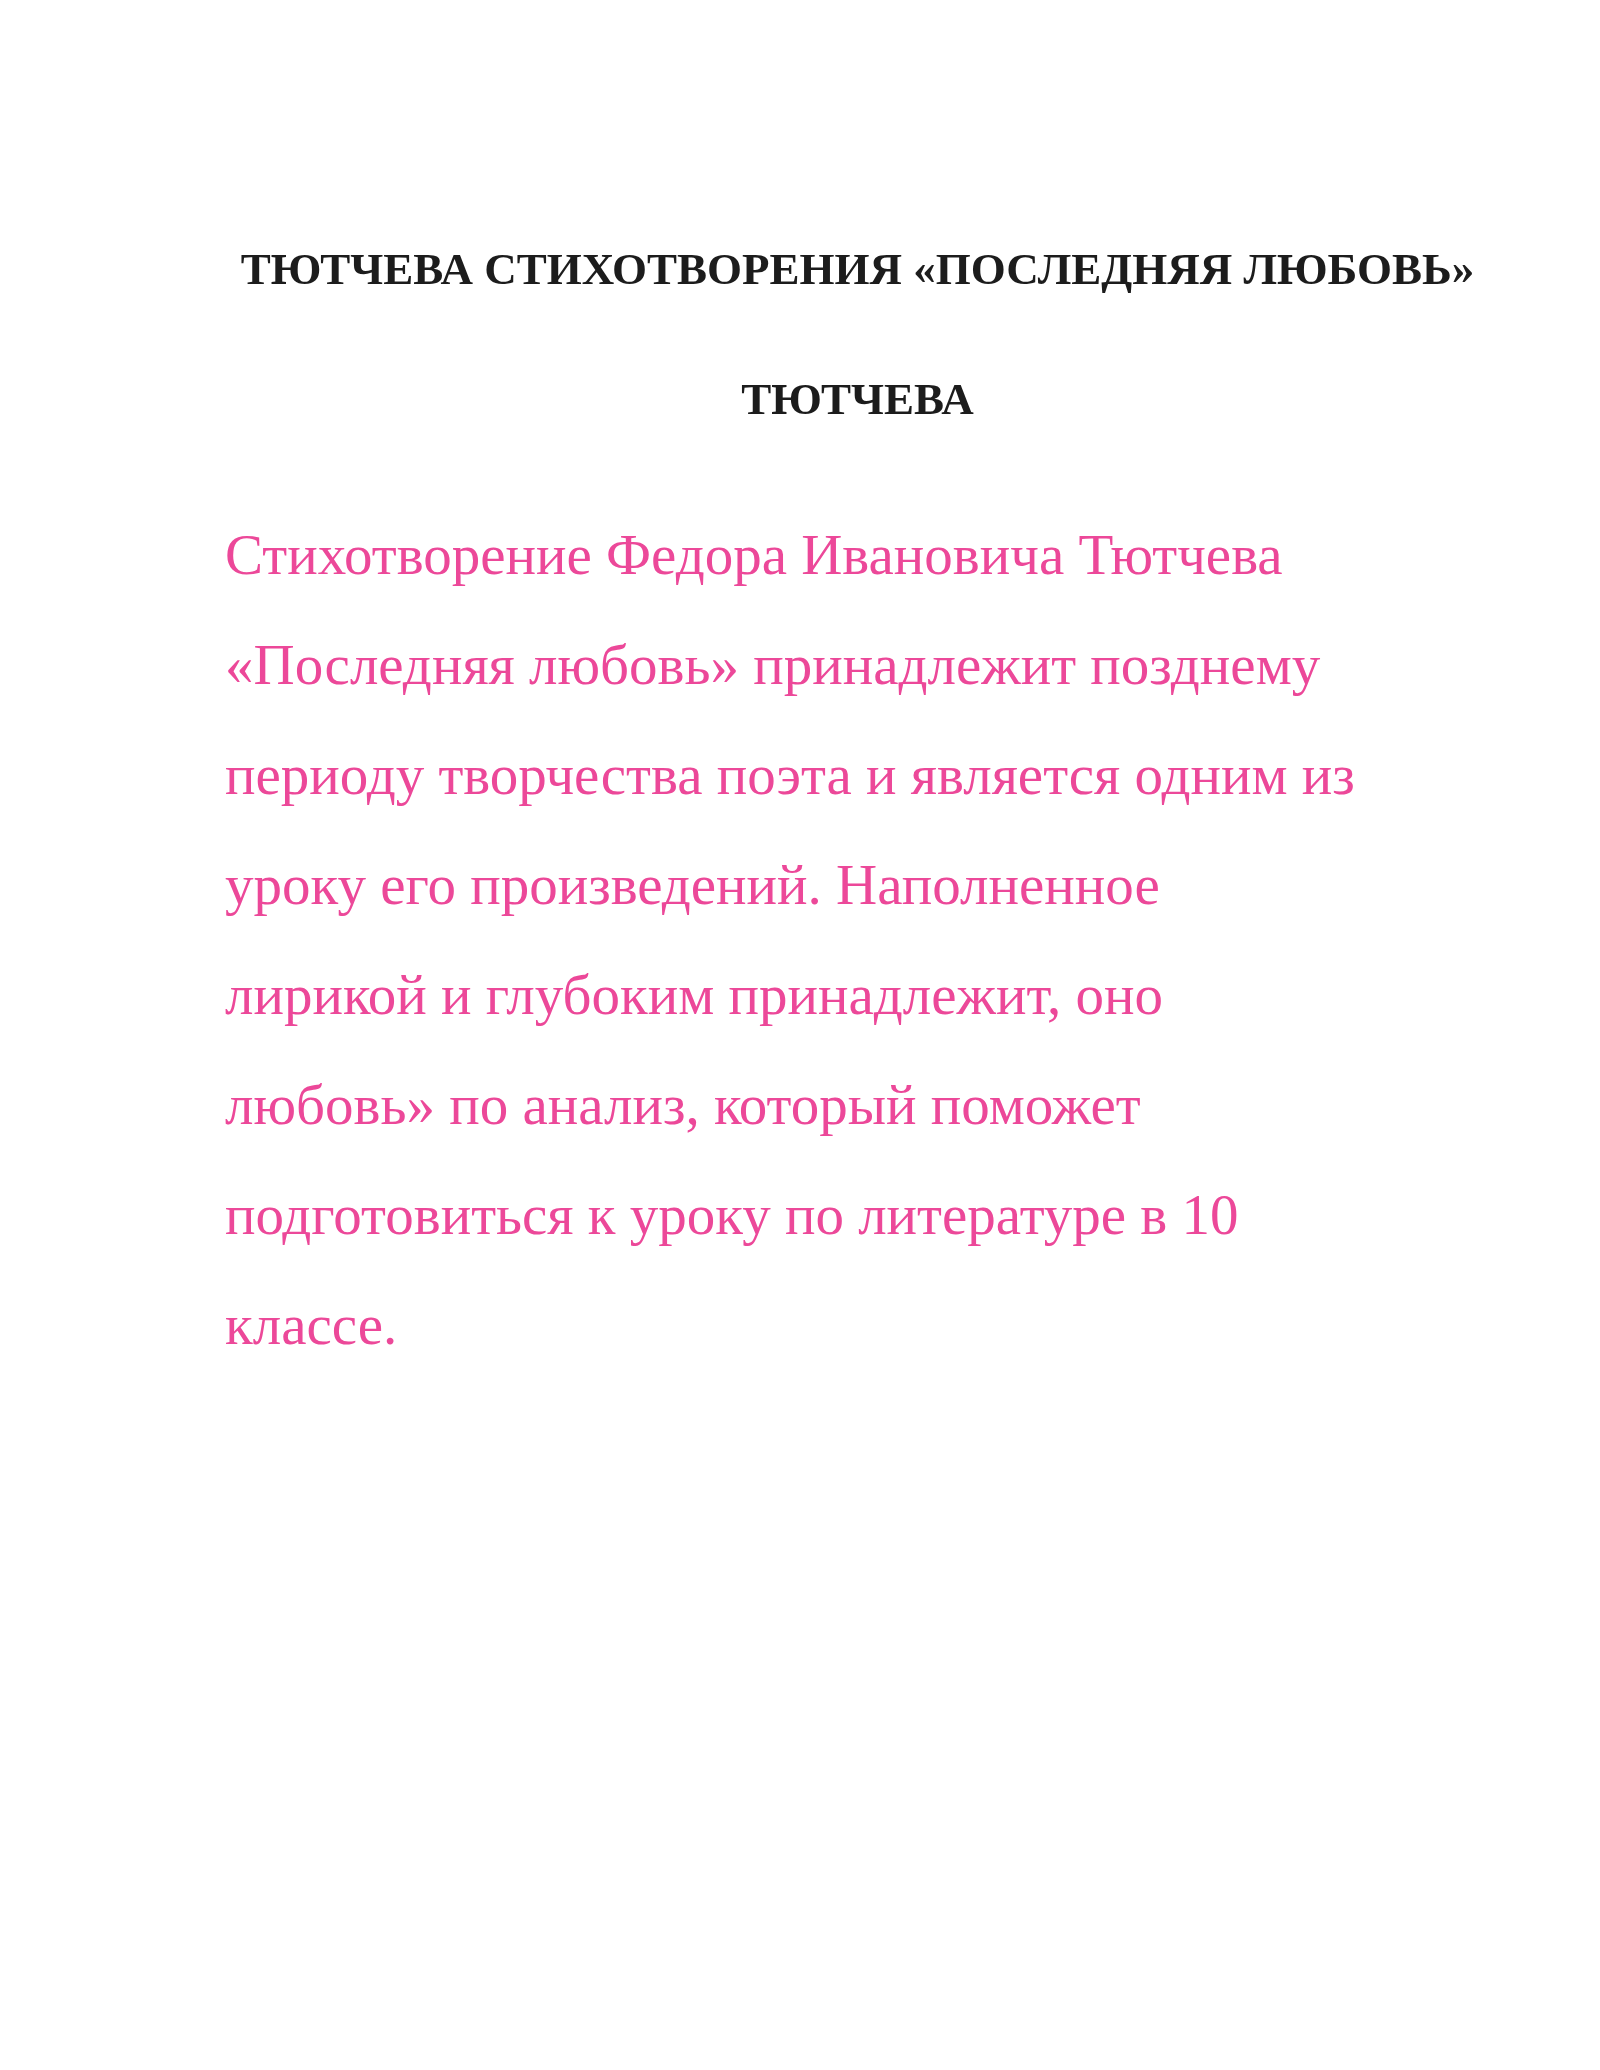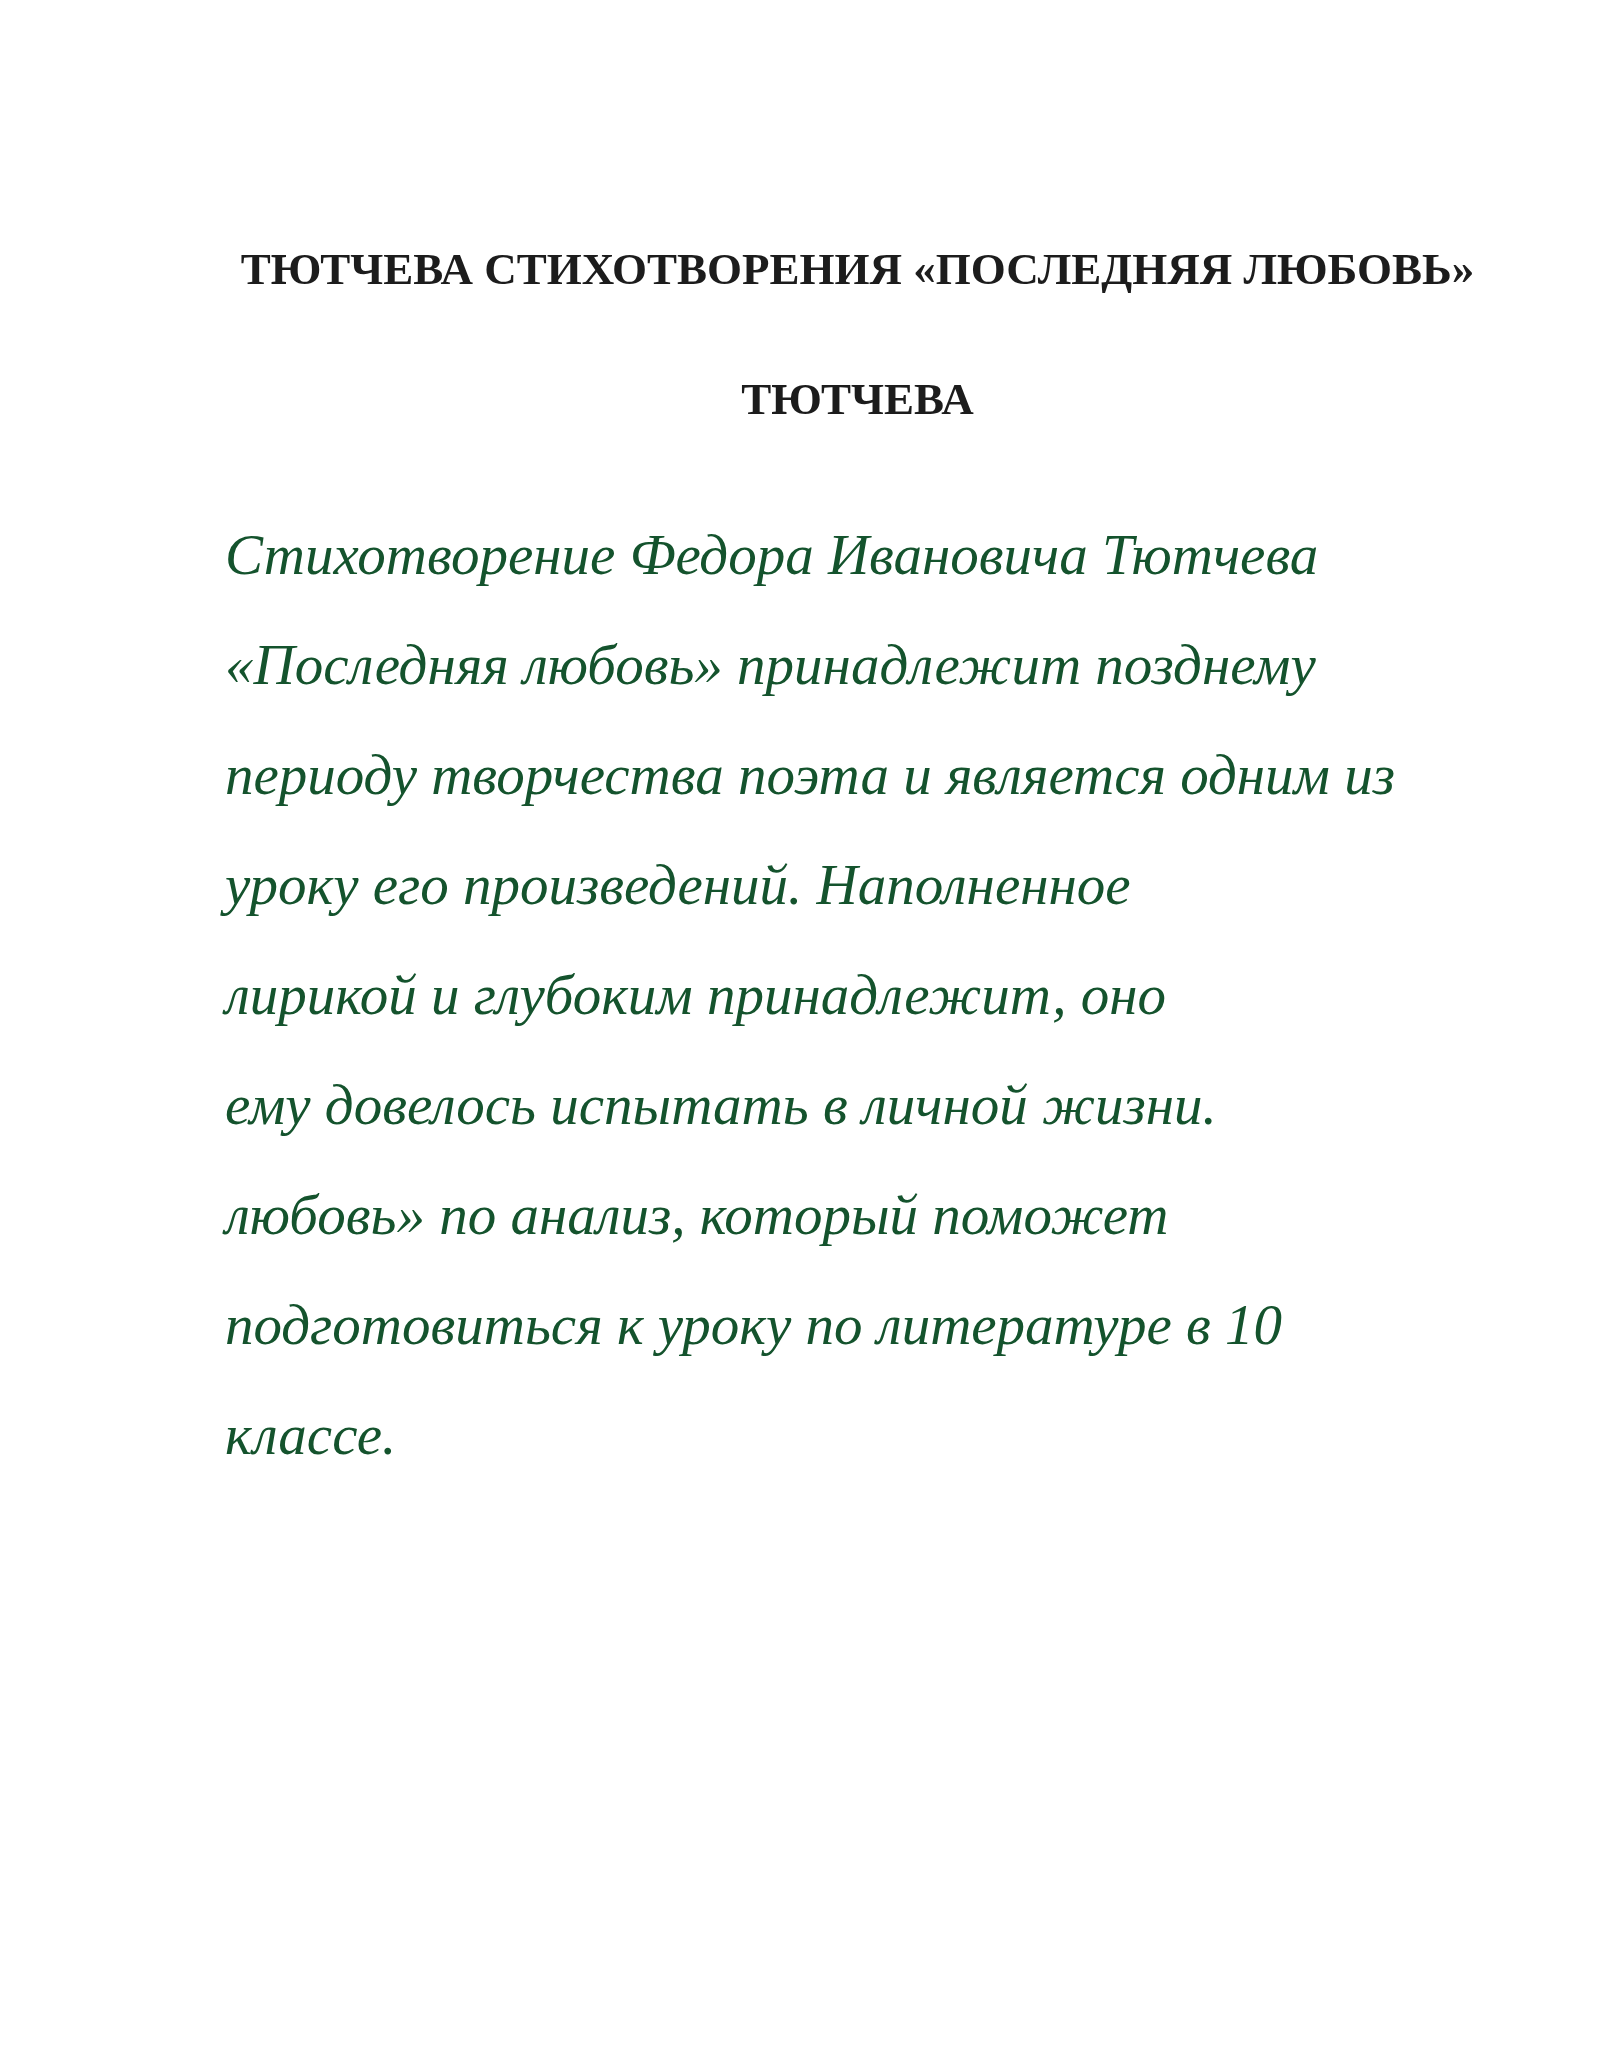--- a/index.html
+++ b/index.html
@@ -25,23 +25,22 @@
     font-size: 45px;
     line-height: 130px;
     text-align: center;
     color: #1c1c1c;
     margin: 0;
   }
   .body-par {
     margin-top: 36px;
     font-size: 57px;
     line-height: 110px;
-    color: #14532d;
+    color: #ec4899;
     text-align: left;
-    font-style: italic;
   }
   .line {
     white-space: pre;
   }
 </style>
 </head>
 <body>
 
 <div class="doc">
 
@@ -49,19 +48,18 @@
     <div class="line">ТЮТЧЕВА СТИХОТВОРЕНИЯ «ПОСЛЕДНЯЯ ЛЮБОВЬ»</div>
     <div class="line">ТЮТЧЕВА</div>
   </h1>
 
   <div class="body-par">
     <div class="line">Стихотворение Федора Ивановича Тютчева</div>
     <div class="line">«Последняя любовь» принадлежит позднему</div>
     <div class="line">периоду творчества поэта и является одним из</div>
     <div class="line">уроку его произведений. Наполненное</div>
     <div class="line">лирикой и глубоким принадлежит, оно</div>
-    <div class="line">ему довелось испытать в личной жизни.</div>
     <div class="line">любовь» по анализ, который поможет</div>
     <div class="line">подготовиться к уроку по литературе в 10</div>
     <div class="line">классе.</div>
   </div>
 
 </div>
 
 </body></html>

